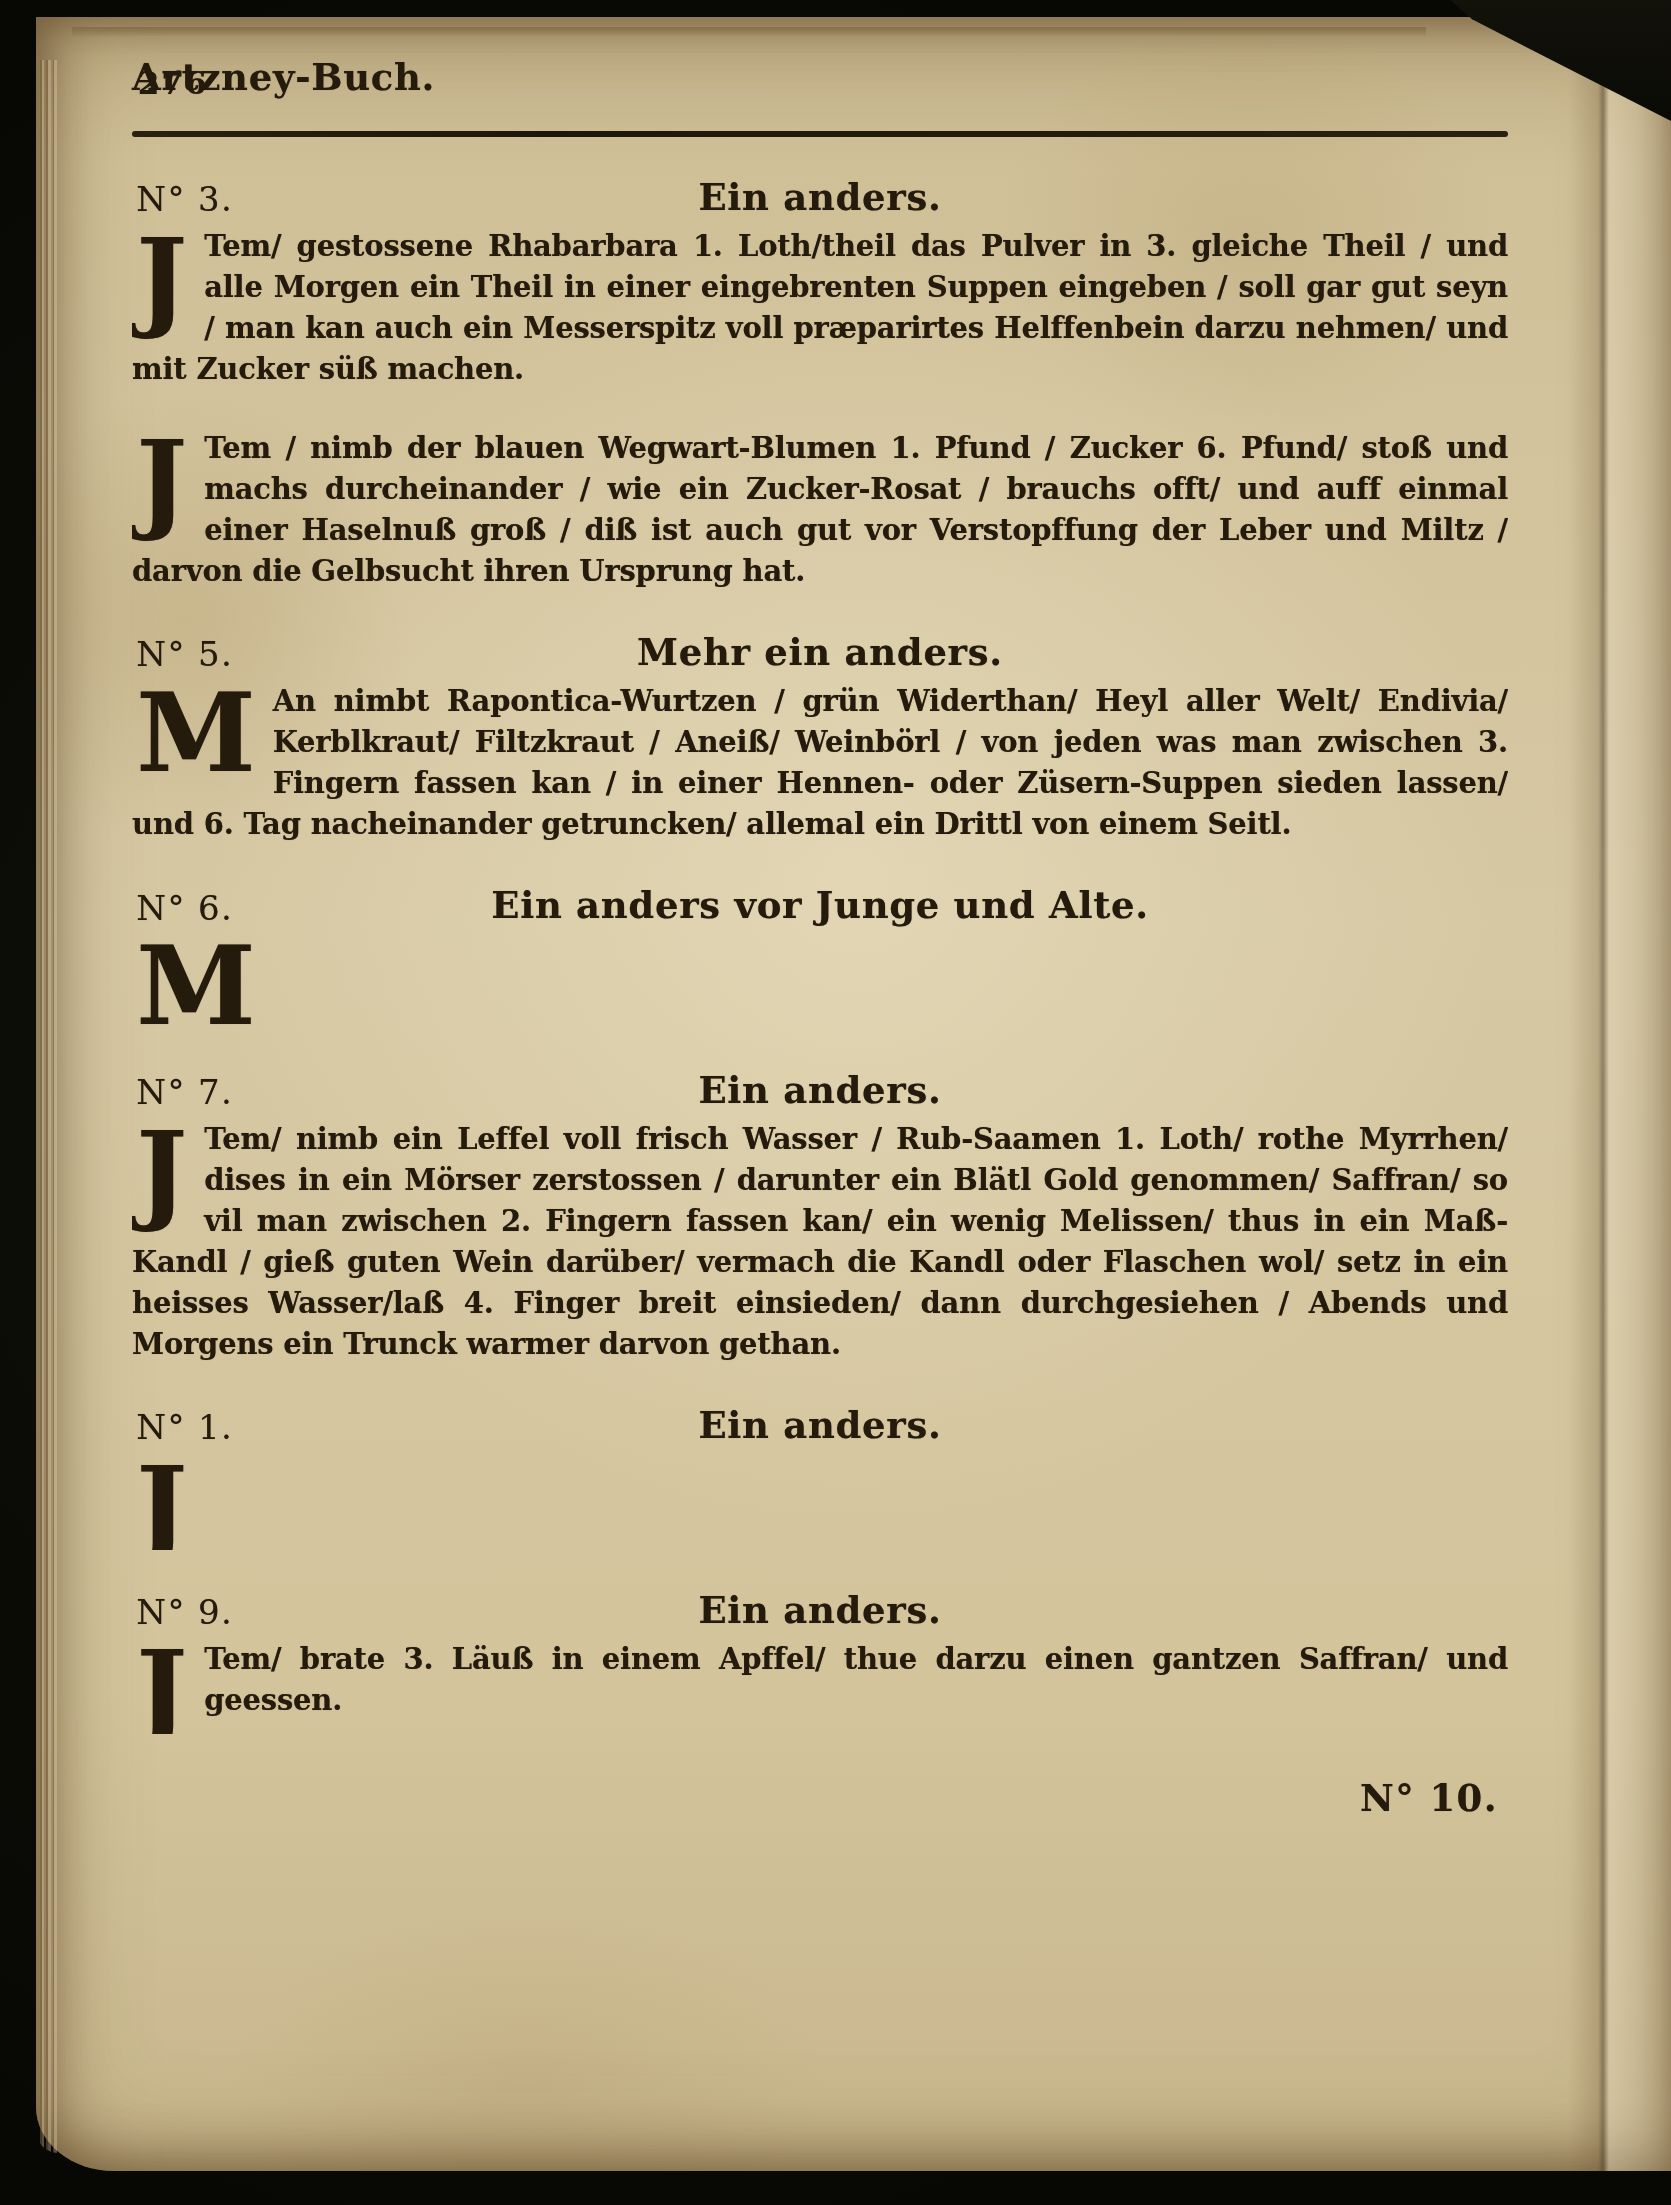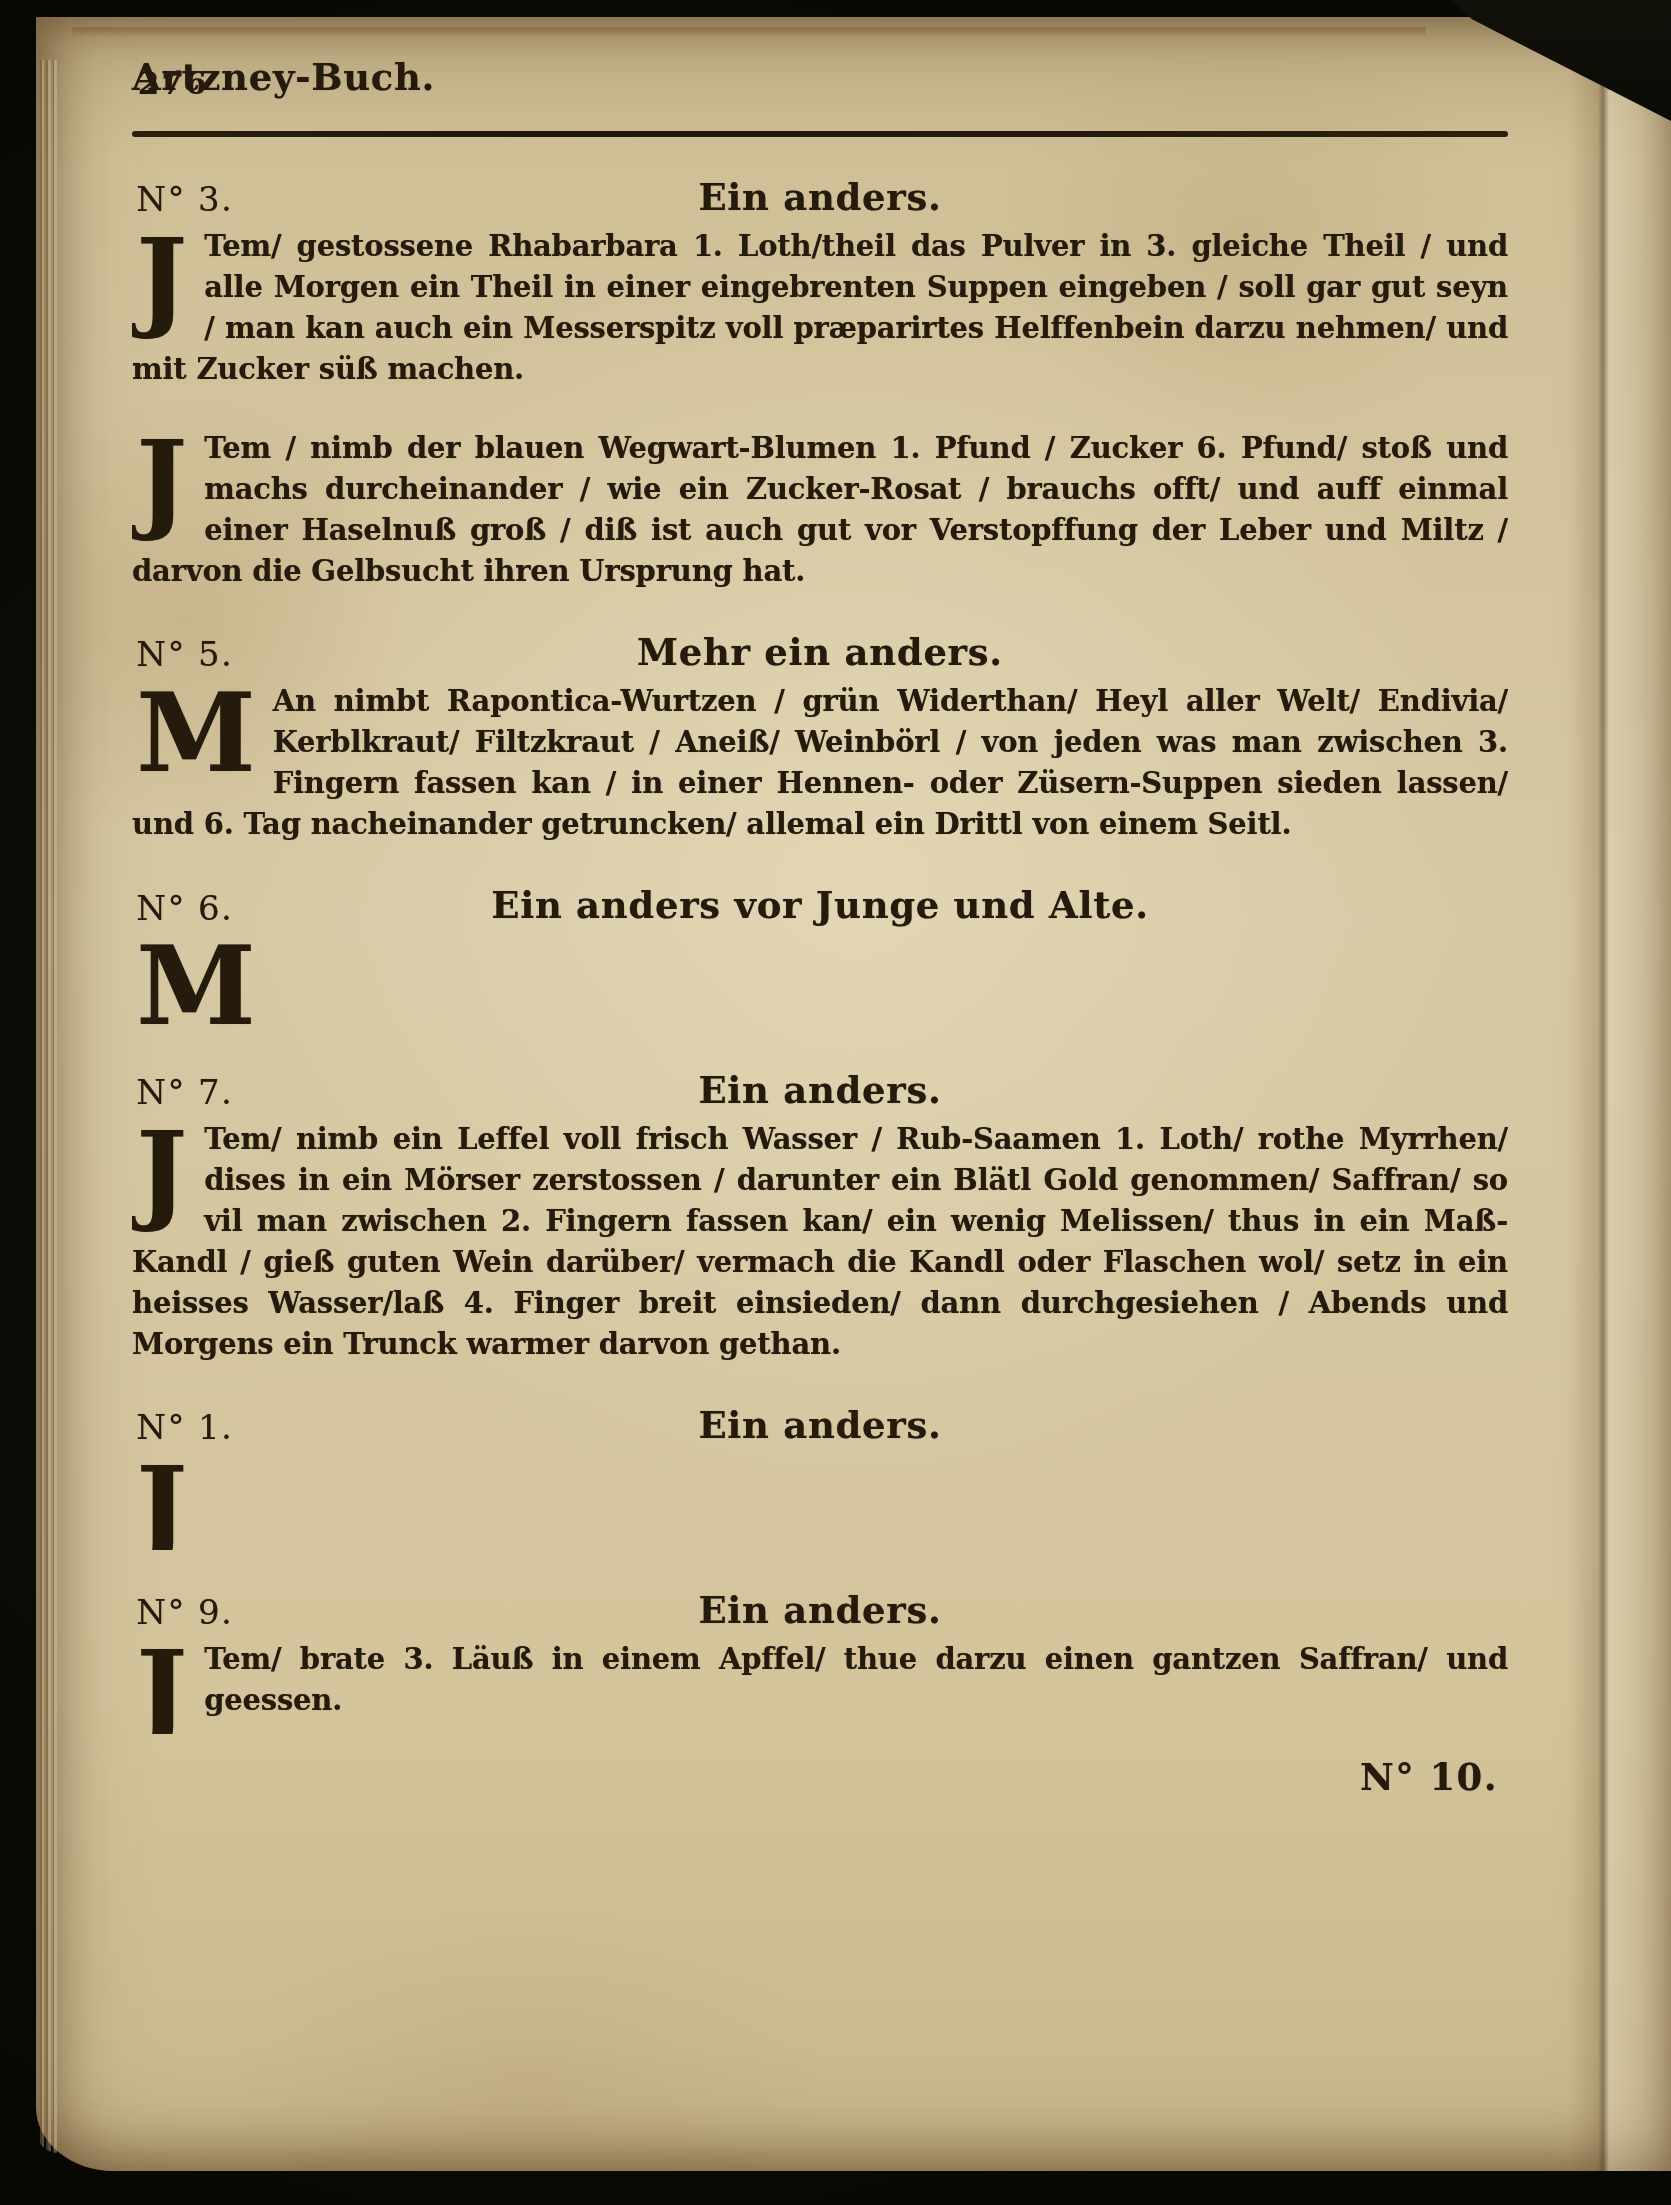--- a/index.html
+++ b/index.html
@@ -93,21 +93,21 @@
     overflow:hidden; 
     letter-spacing:-0.2px;
   }
   .dropcap{
     float:left;
     font-size:108px;line-height:87px;
     padding:8.6px 17px 0 4.3px;
     font-weight:bold;
   }
   .catchword{
-    margin-top:21px;padding-right:10px;
+    margin-top:42px;padding-right:10px;
     text-align:right;
     font-size:37px;font-weight:bold;letter-spacing:1.4px;
   }
 </style>
 </head>
 <body>
 
 <div class="scan">
   <div class="page">
     <div class="left-edges"></div>

